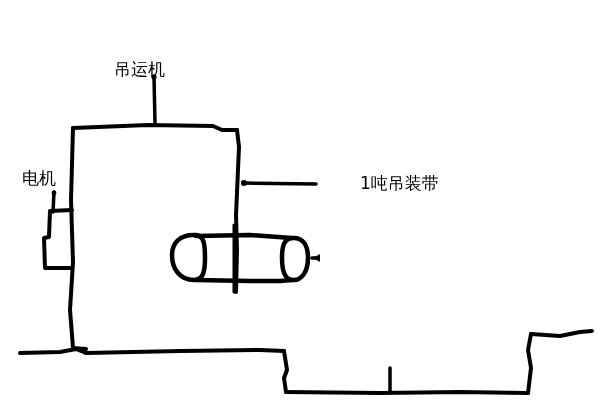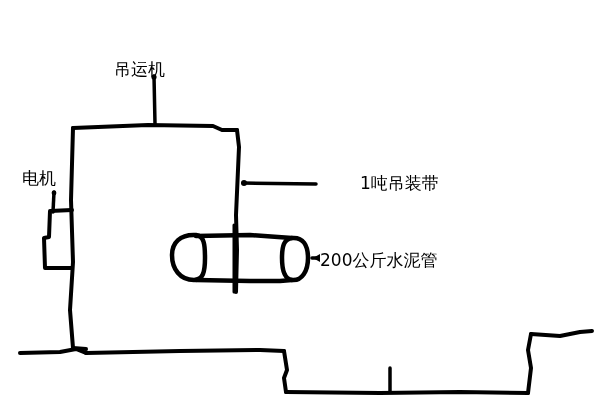--- a/index.html
+++ b/index.html
@@ -126,16 +126,15 @@
     </g>
 
   </svg>
 
   <div class="label" id="label-hoist">吊运机</div>
 
   <div class="label" id="label-motor">电机</div>
 
   <div class="label" id="label-sling">1吨吊装带</div>
 
-  <div class="label" id="label-pipe">200公斤水泥管</div>
 
 
 </div>
 
 </body></html>

